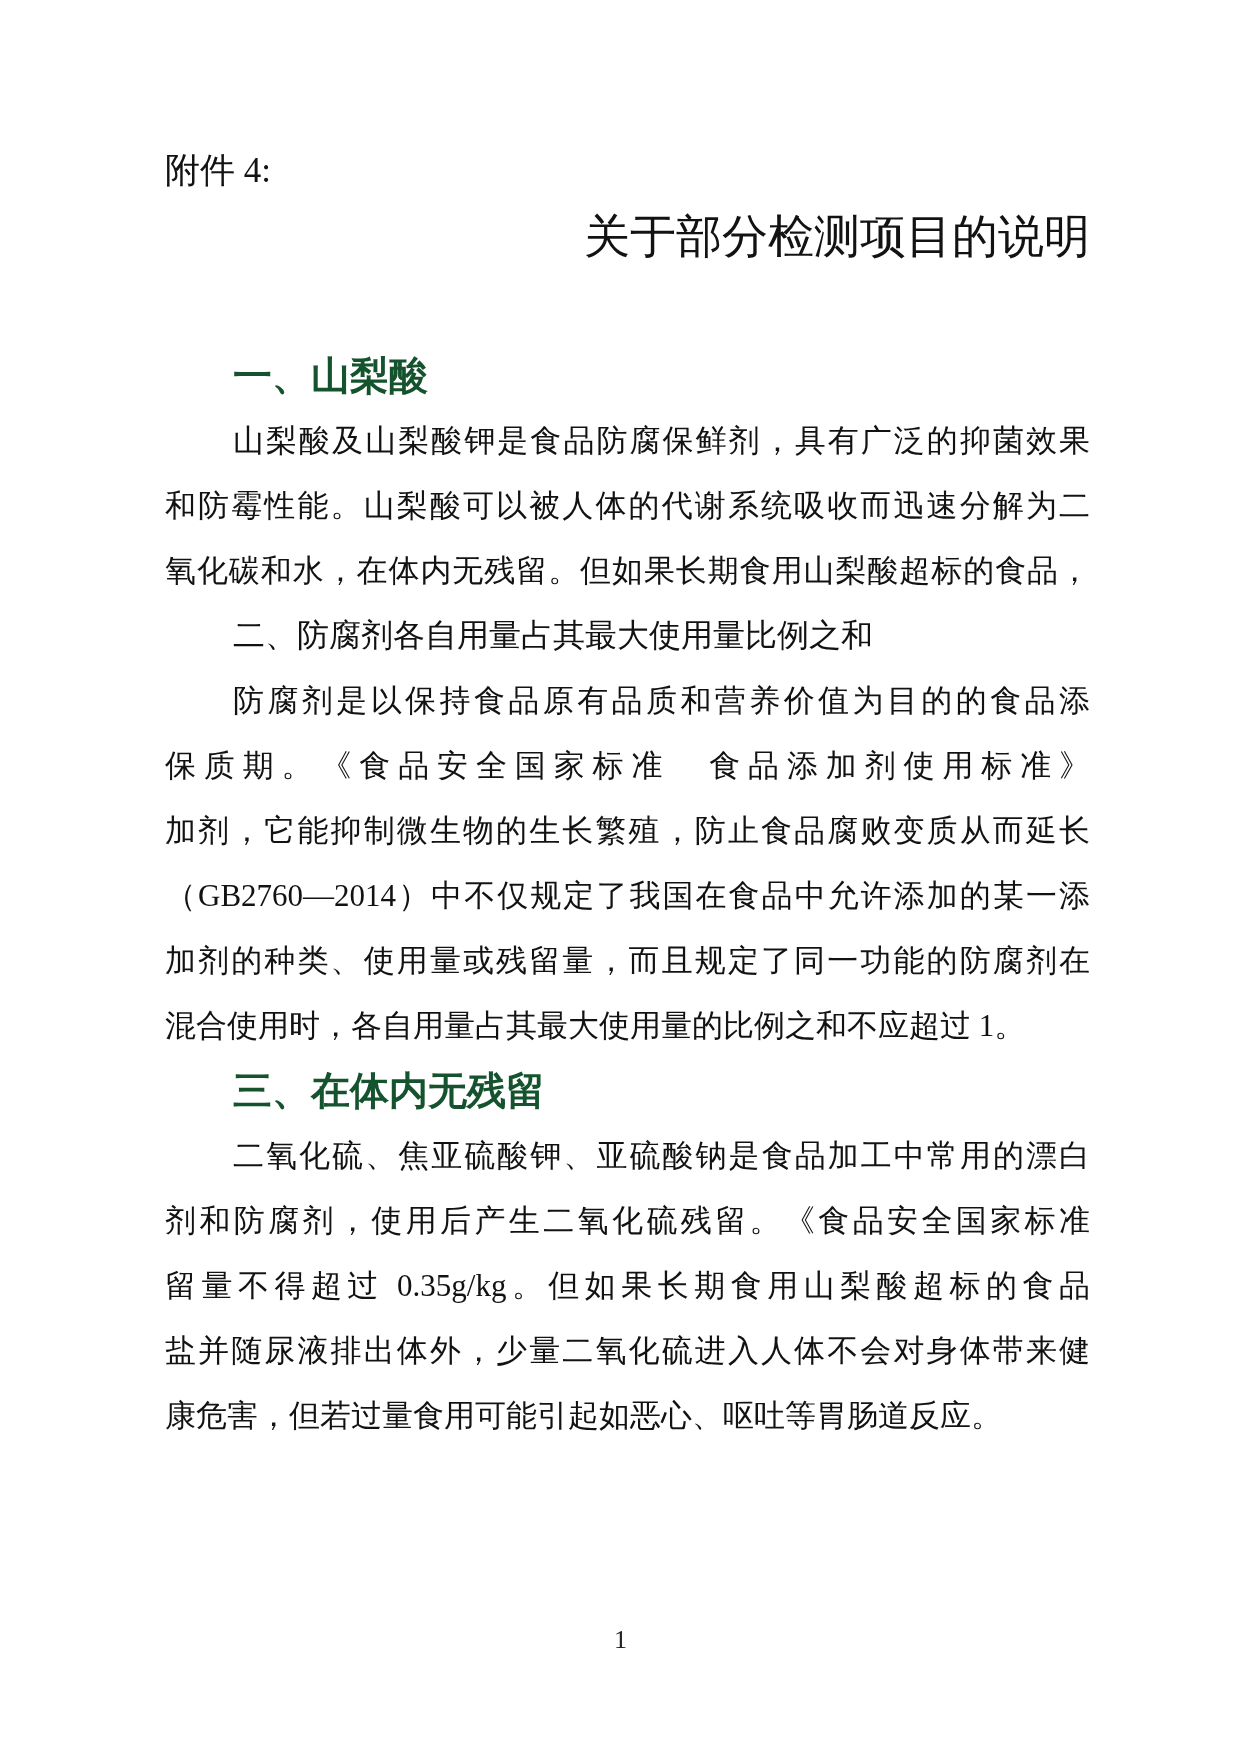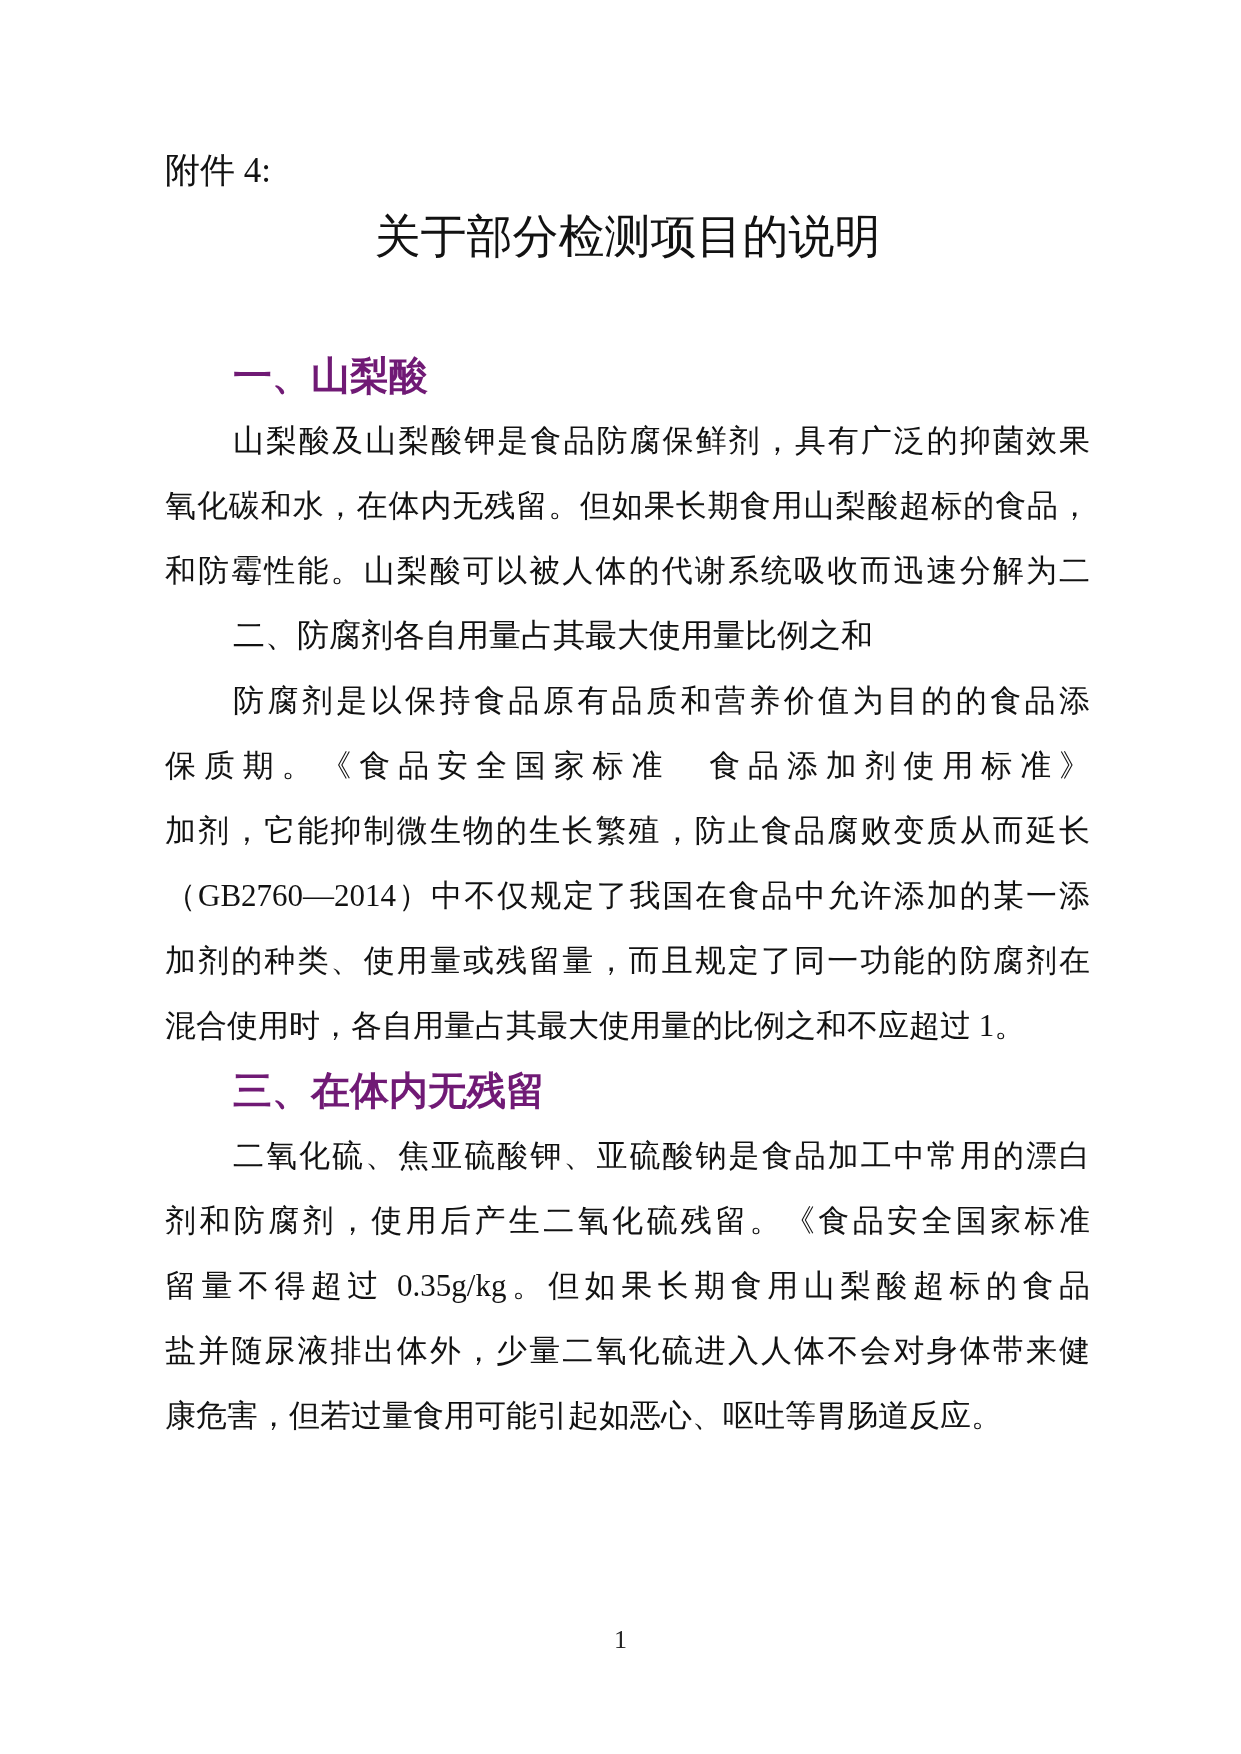--- a/index.html
+++ b/index.html
@@ -27,21 +27,21 @@
     line-height: 50px;
     font-size: 35px;
   }
   .doc-title {
     position: absolute;
     left: 165px;
     top: 206px;
     width: 925px;
     height: 62px;
     line-height: 62px;
-    text-align: center;
+    text-align: right;
     font-size: 46px;
   }
   .content {
     position: absolute;
     left: 165px;
     top: 343px;
     width: 925px;
   }
   .line {
     height: 65px;
@@ -53,21 +53,21 @@
     white-space: normal;
     text-align: justify;
     text-align-last: justify;
   }
   .first { text-indent: 68px; }
   .hb {
     font-family: "Liberation Sans", sans-serif;
     font-weight: bold;
     font-size: 39px;
     text-indent: 68px;
-    color: #701a75;
+    color: #14532d;
   }
   .hk {
     font-size: 32px;
     text-indent: 68px;
   }
   .footer {
     position: absolute;
     left: 0;
     top: 1620px;
     width: 1241px;
@@ -83,22 +83,22 @@
 
 <div class="page">
 
   <div class="attachment">附件 4:</div>
 
   <div class="doc-title">关于部分检测项目的说明</div>
 
   <div class="content">
     <div class="line hb">一、山梨酸</div>
     <div class="line jf first">山梨酸及山梨酸钾是食品防腐保鲜剂，具有广泛的抑菌效果</div>
+    <div class="line jf">和防霉性能。山梨酸可以被人体的代谢系统吸收而迅速分解为二</div>
     <div class="line jf">氧化碳和水，在体内无残留。但如果长期食用山梨酸超标的食品，</div>
-    <div class="line jf">和防霉性能。山梨酸可以被人体的代谢系统吸收而迅速分解为二</div>
     <div class="line hk">二、防腐剂各自用量占其最大使用量比例之和</div>
     <div class="line jf first">防腐剂是以保持食品原有品质和营养价值为目的的食品添</div>
     <div class="line jf">保质期。《食品安全国家标准　食品添加剂使用标准》</div>
     <div class="line jf">加剂，它能抑制微生物的生长繁殖，防止食品腐败变质从而延长</div>
     <div class="line jf">（GB2760—2014）中不仅规定了我国在食品中允许添加的某一添</div>
     <div class="line jf">加剂的种类、使用量或残留量，而且规定了同一功能的防腐剂在</div>
     <div class="line">混合使用时，各自用量占其最大使用量的比例之和不应超过 1。</div>
     <div class="line hb">三、在体内无残留</div>
     <div class="line jf first">二氧化硫、焦亚硫酸钾、亚硫酸钠是食品加工中常用的漂白</div>
     <div class="line jf">剂和防腐剂，使用后产生二氧化硫残留。《食品安全国家标准</div>

